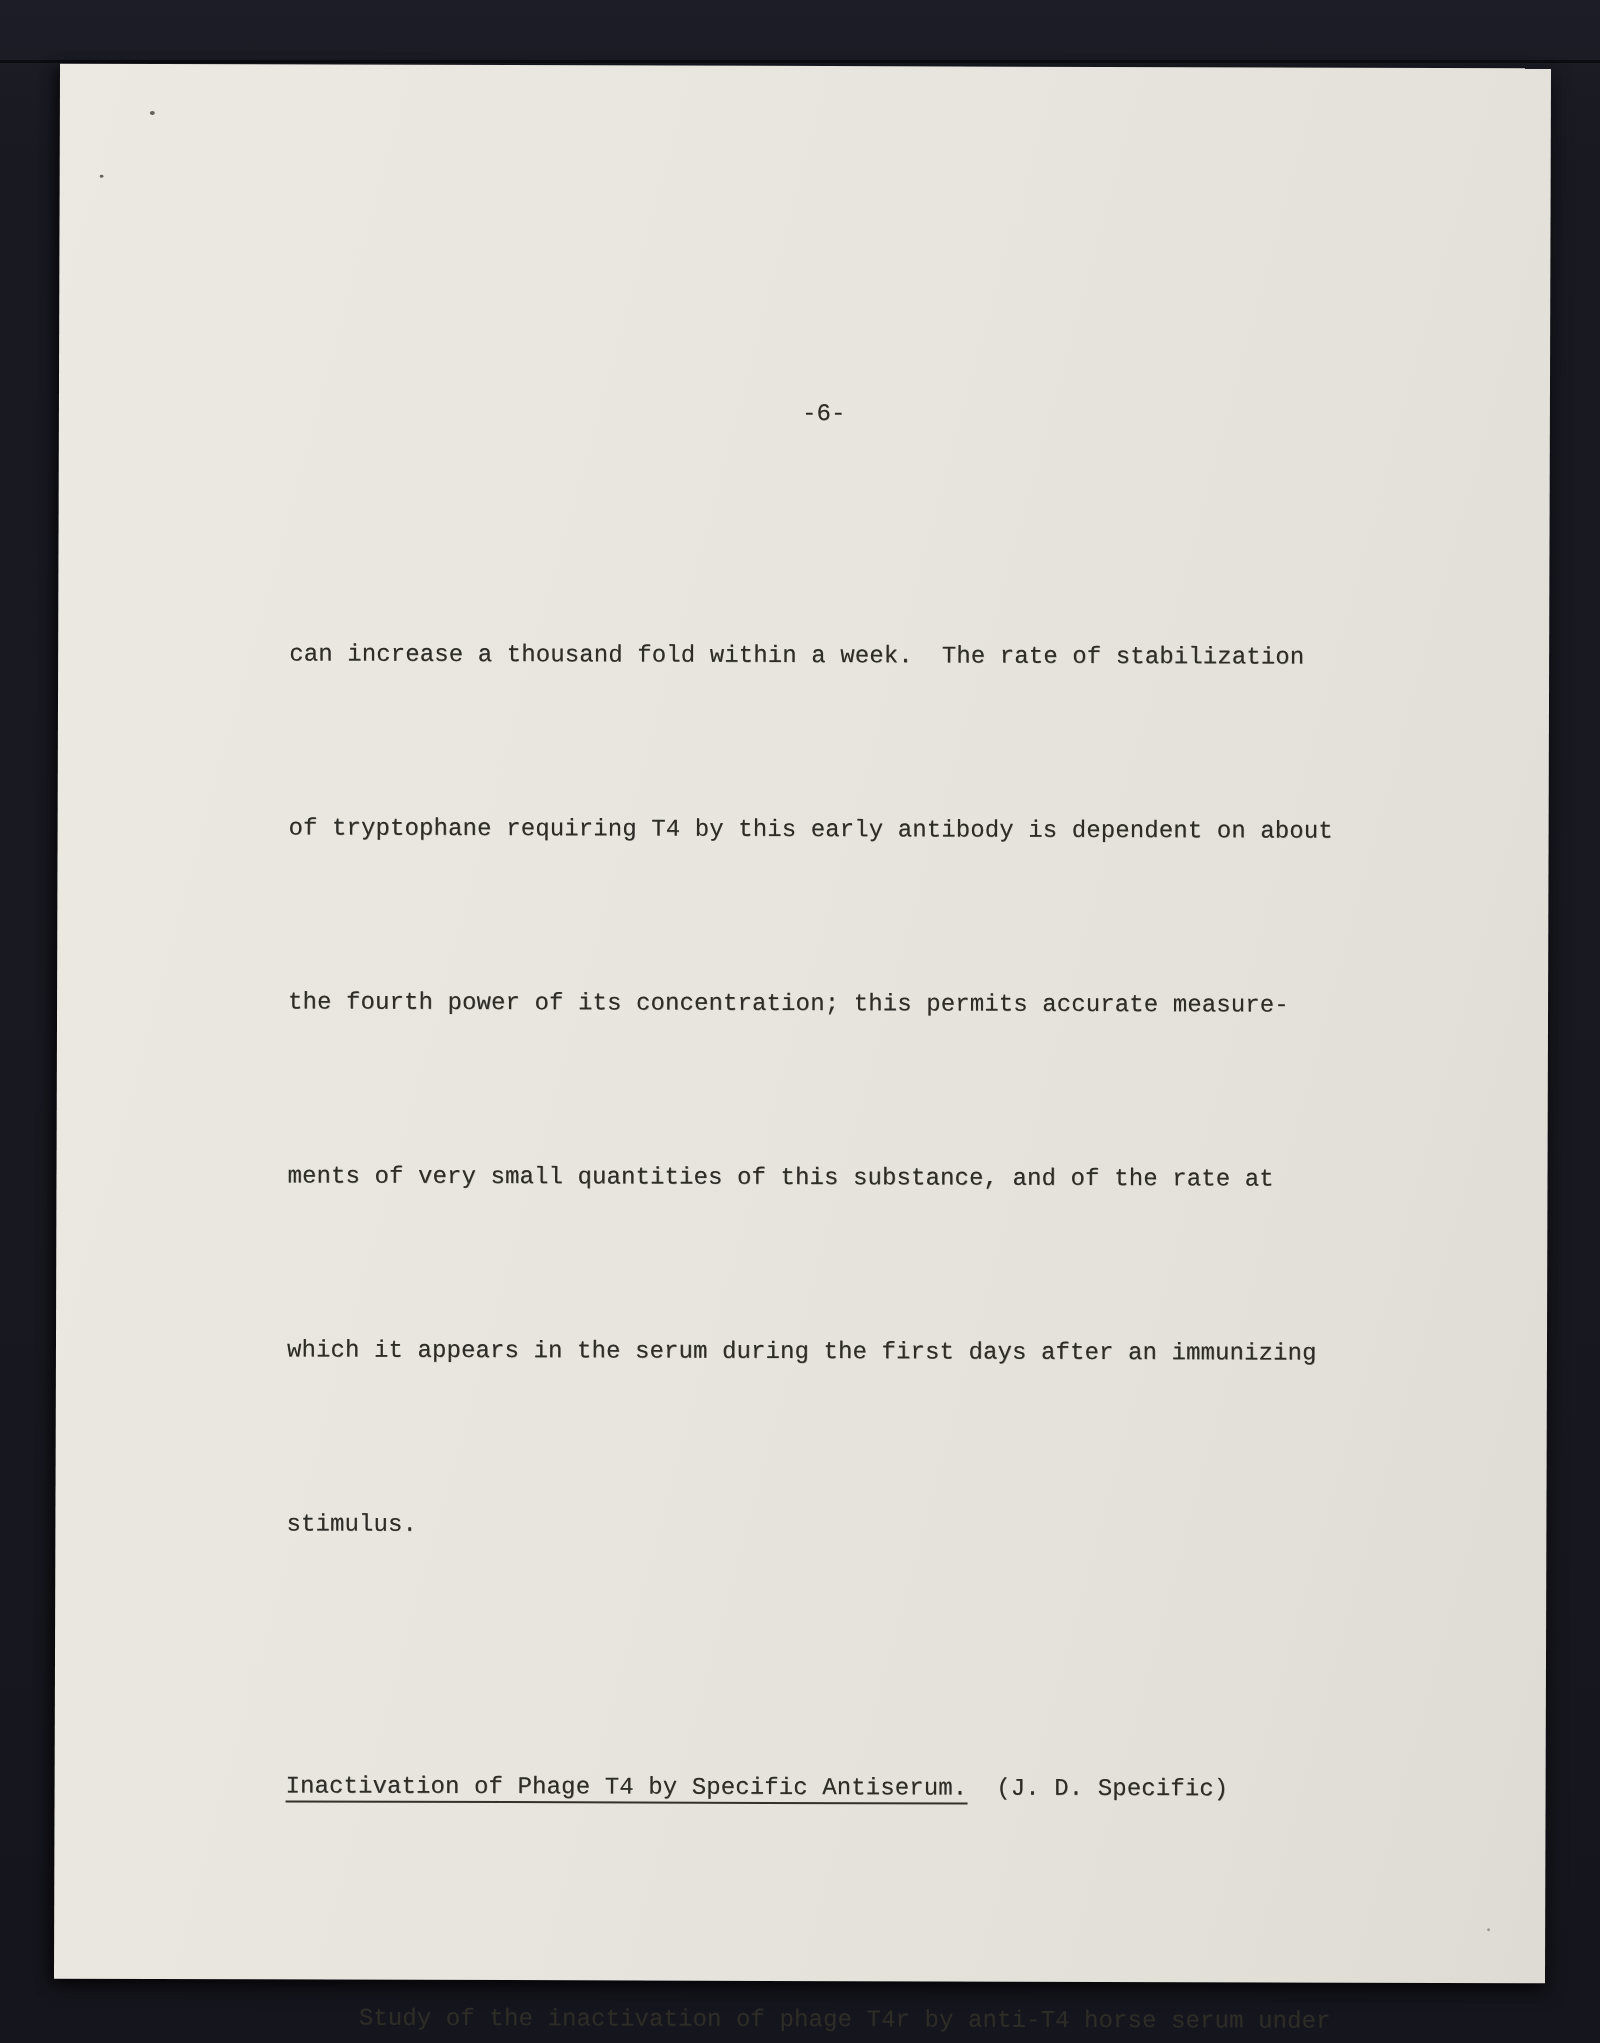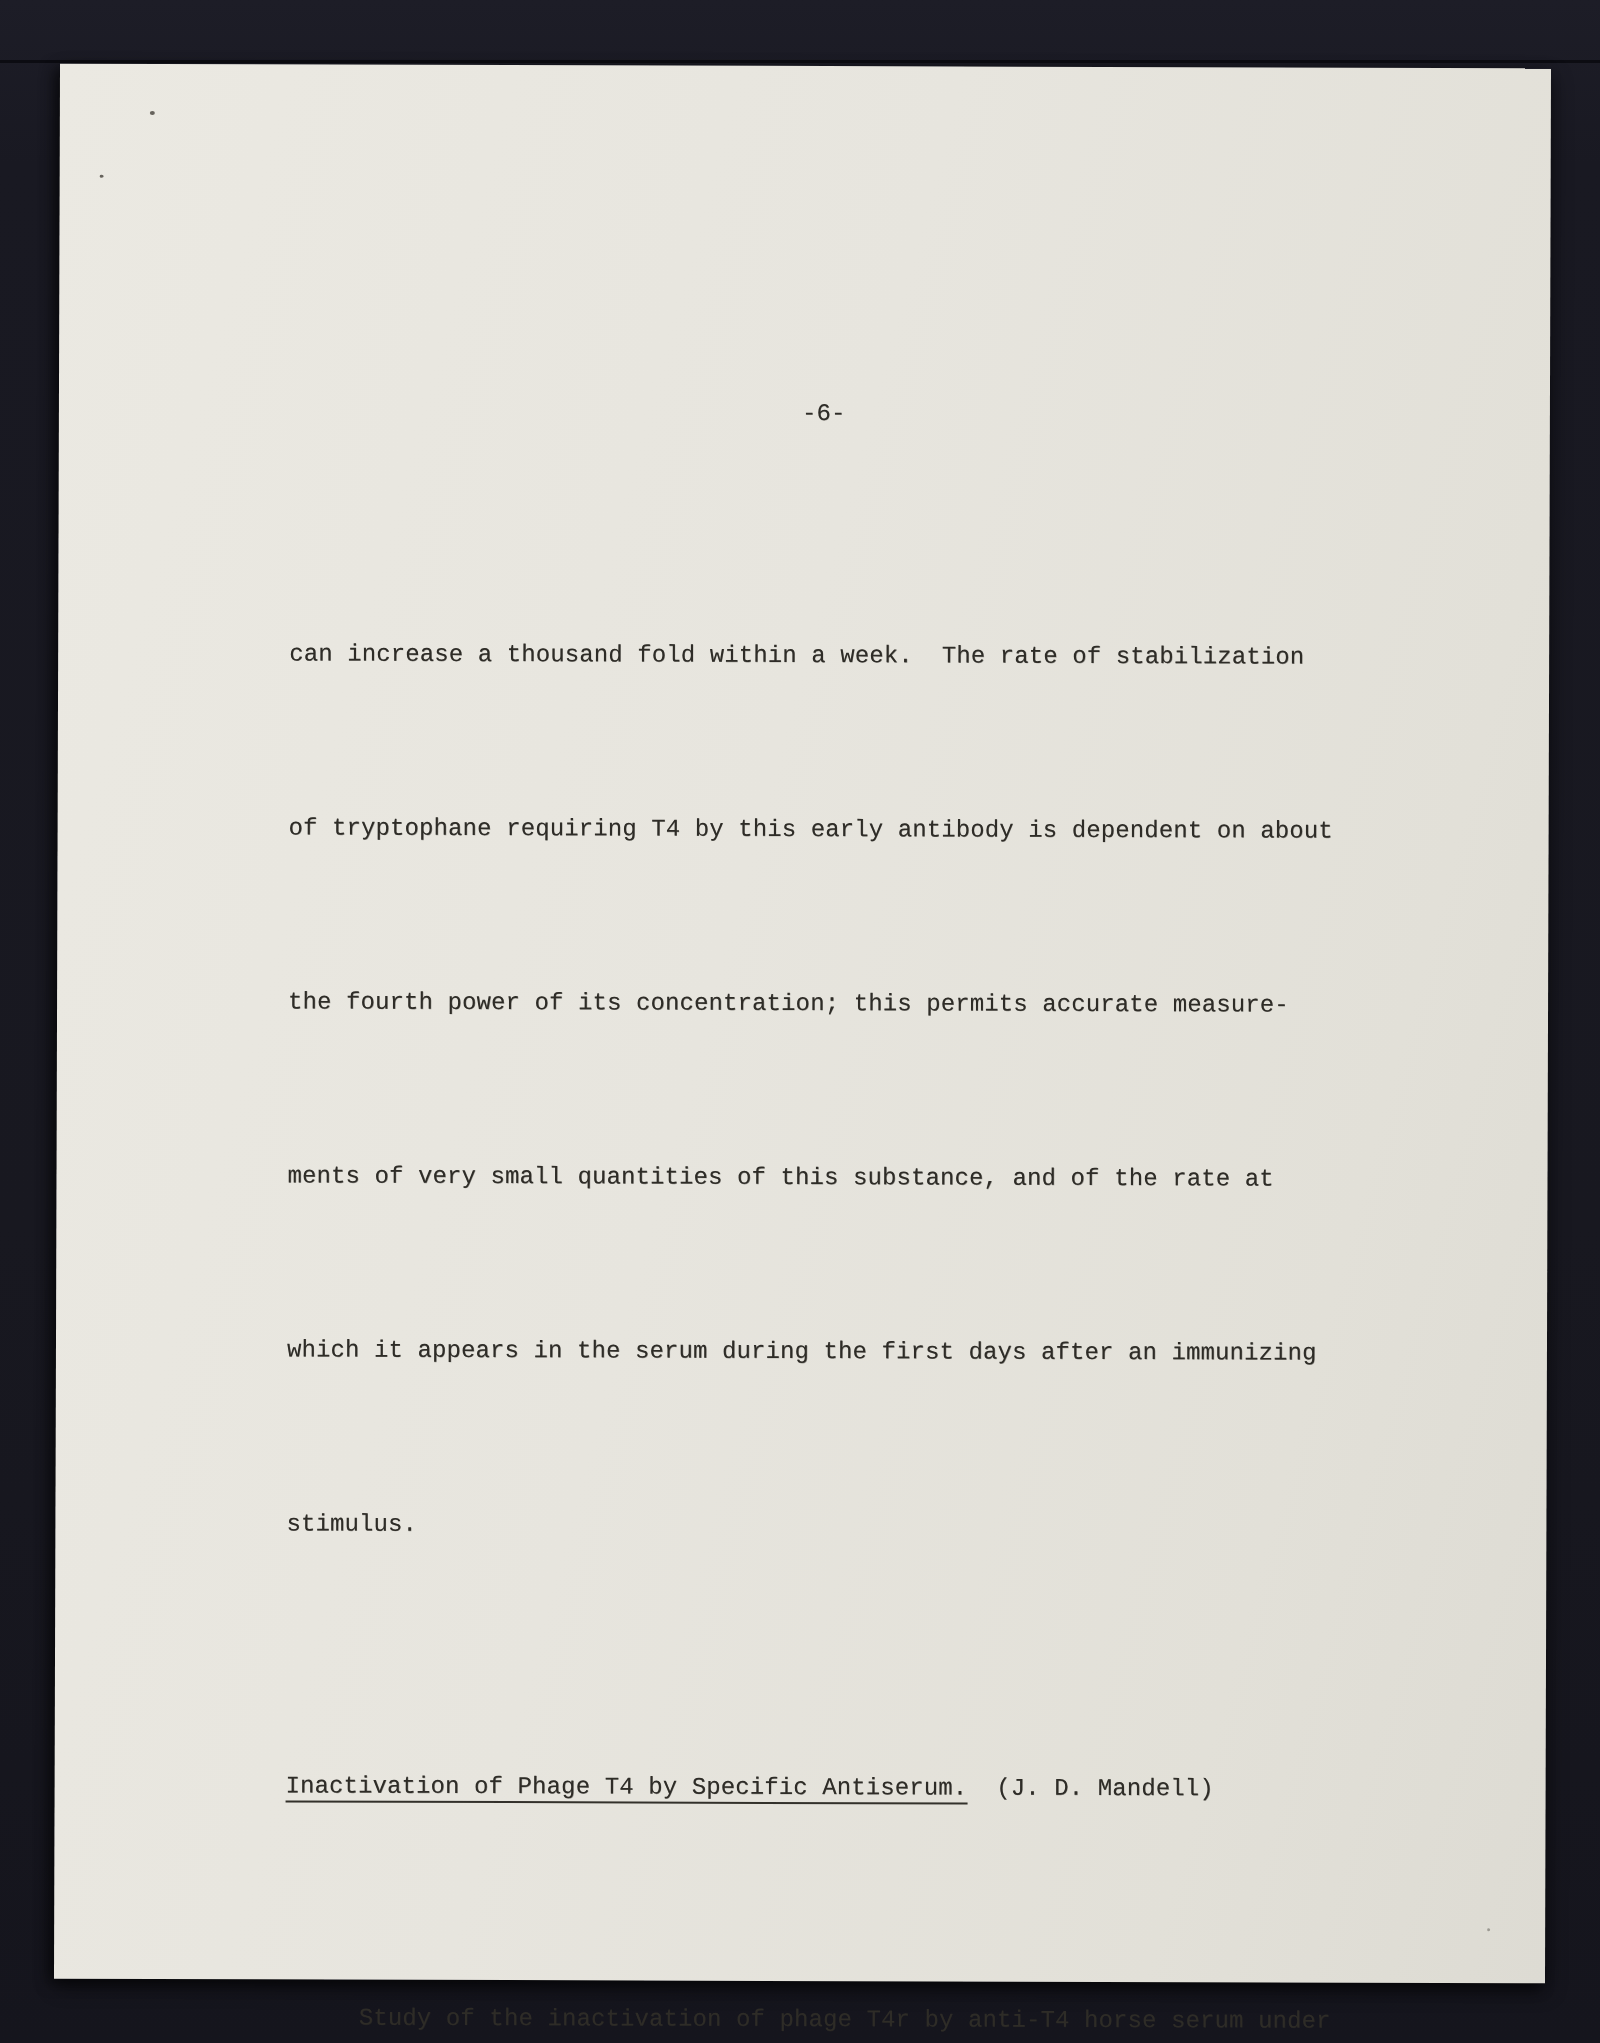--- a/index.html
+++ b/index.html
@@ -80,21 +80,21 @@
 
       <div class="line page-number-line"><span class="num">-6-</span></div>
 
       <div class="line first-body-line">can increase a thousand fold within a week.  The rate of stabilization</div>
       <div class="line">of tryptophane requiring T4 by this early antibody is dependent on about</div>
       <div class="line">the fourth power of its concentration; this permits accurate measure-</div>
       <div class="line">ments of very small quantities of this substance, and of the rate at</div>
       <div class="line">which it appears in the serum during the first days after an immunizing</div>
       <div class="line">stimulus.</div>
 
-      <div class="line heading-line"><span class="underlined">Inactivation of Phage T4 by Specific Antiserum.</span><span>  (J. D. Mandell)</span></div>
+      <div class="line heading-line"><span class="underlined">Inactivation of Phage T4 by Specific Antiserum.</span><span>  (J. D. Specific)</span></div>
 
       <div class="line indent">Study of the inactivation of phage T4r by anti-T4 horse serum under</div>
       
       
       
 
       
 
       
       

